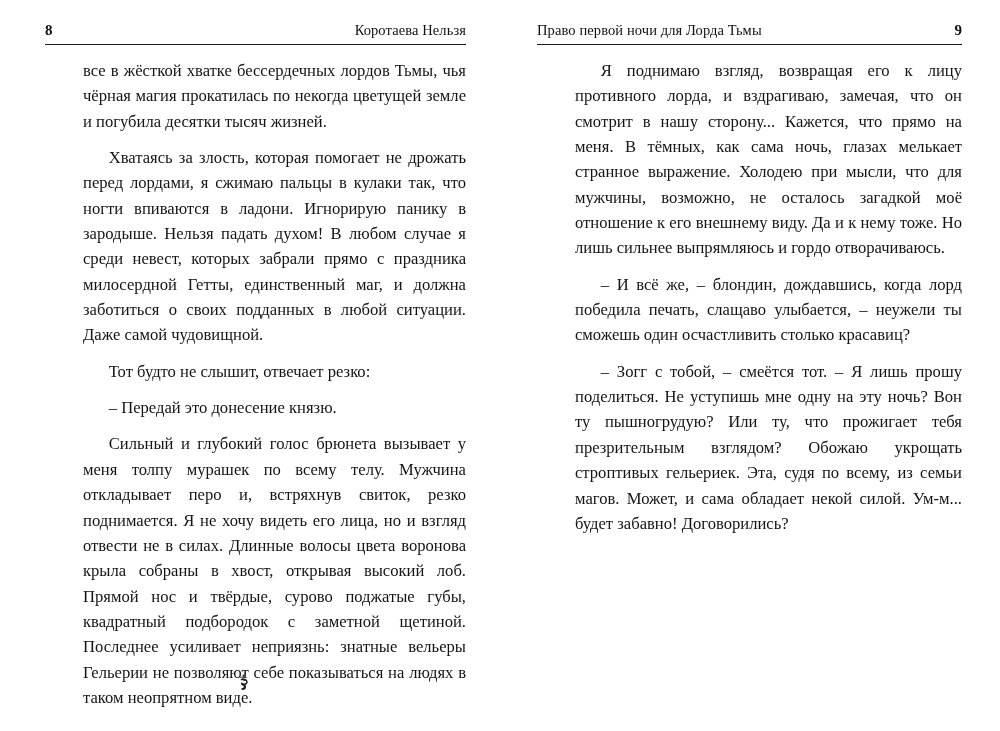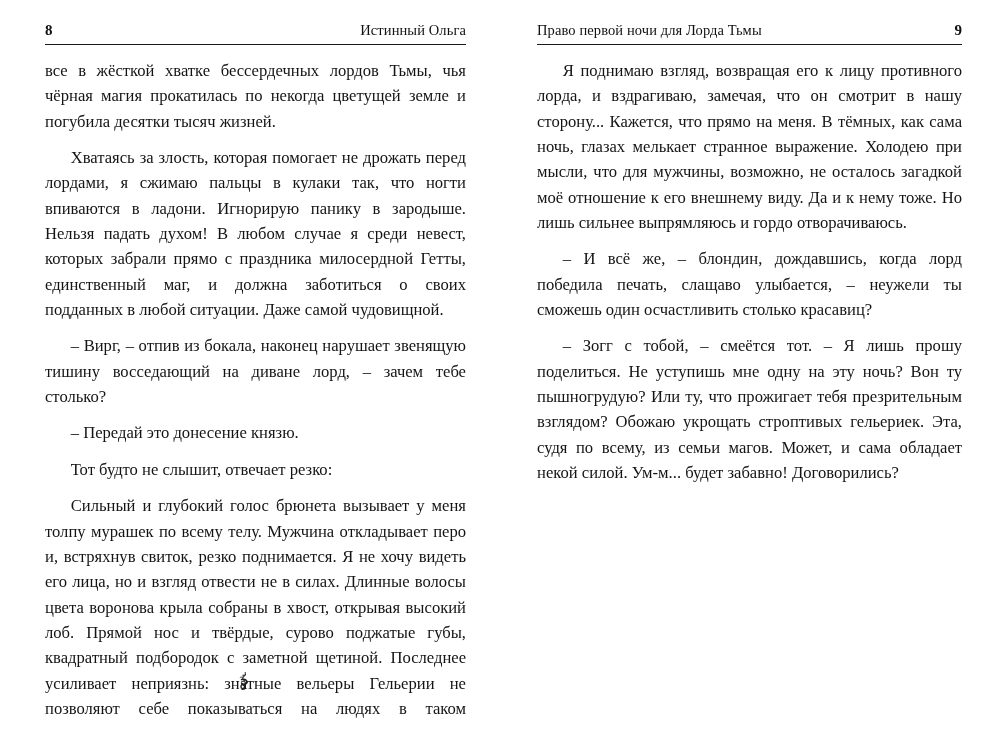--- a/index.html
+++ b/index.html
@@ -95,20 +95,21 @@
     text-indent: 0;
   }
   
   .textblock p + p {
     margin-top: 11px;
   }
 
   
   .textblock p {
     text-align-last: left;
+    margin-left: 38px;
   }
 
   
   .ornament {
     position: absolute;
     left: 0;
     right: 0;
     bottom: 36px;
     text-align: center;
     font-size: 15px;
@@ -123,30 +124,29 @@
 </style>
 </head>
 <body>
 
 <div class="spread">
 
   <div class="page page-left">
 
     <div class="runhead">
       <span class="folio">8</span>
-      <span class="title">Истинный Ольга</span>
+      <span class="title">Коротаева Нельзя</span>
     </div>
     <hr class="runhead-rule">
 
     <div class="textblock">
       <p class="noindent">все в жёсткой хватке бессердечных лордов Тьмы, чья чёрная магия прокатилась по некогда цветущей земле и погубила десятки тысяч жизней.</p>
       <p>Хватаясь за злость, которая помогает не дрожать перед лордами, я сжимаю пальцы в кулаки так, что ногти впиваются в ладони. Игнорирую панику в зародыше. Нельзя падать духом! В любом случае я среди невест, которых забрали прямо с праздника милосердной Гетты, единственный маг, и должна заботиться о своих подданных в любой ситуации. Даже самой чудовищной.</p>
-      <p>– Вирг, – отпив из бокала, наконец нарушает звенящую тишину восседающий на диване лорд, – зачем тебе столько?</p>
+      <p>Тот будто не слышит, отвечает резко:</p>
       <p>– Передай это донесение князю.</p>
-      <p>Тот будто не слышит, отвечает резко:</p>
       <p>Сильный и глубокий голос брюнета вызывает у меня толпу мурашек по всему телу. Мужчина откладывает перо и, встряхнув свиток, резко поднимается. Я не хочу видеть его лица, но и взгляд отвести не в силах. Длинные волосы цвета воронова крыла собраны в хвост, открывая высокий лоб. Прямой нос и твёрдые, сурово поджатые губы, квадратный подбородок с заметной щетиной. Последнее усиливает неприязнь: знатные вельеры Гельерии не позволяют себе показываться на людях в таком неопрятном виде.</p>
     </div>
 
     <div class="ornament">
       <svg width="26" height="26" viewBox="0 0 26 26" aria-hidden="true">
         <path d="M13.2 3.4c.6 1.4.2 2.6-.9 3.5-1.3 1.1-2 2-1.6 3.2.3 1 1.3 1.5 2.3 1.4" stroke="#2b2b2b" stroke-width="1.1" fill="none" stroke-linecap="round"></path>
         <path d="M9.6 10.6c2.2-.6 4.2-.2 5 1.2.9 1.6-.3 3.2-2 3.6-1.3.3-2.5-.2-2.9-1.1" stroke="#1e1e1e" stroke-width="1.6" fill="none" stroke-linecap="round"></path>
         <path d="M10.4 15.2c1.6.5 2.6 1.4 2.6 2.6 0 1.3-1.2 2.2-2.6 2.2" stroke="#1e1e1e" stroke-width="2.1" fill="none" stroke-linecap="round"></path>
         <path d="M8.2 8.4c1.1-.5 2.2-.6 3.1-.2" stroke="#3a3a3a" stroke-width=".9" fill="none" stroke-linecap="round"></path>
         <circle cx="11.2" cy="6.2" r=".8" fill="#2b2b2b"></circle>

